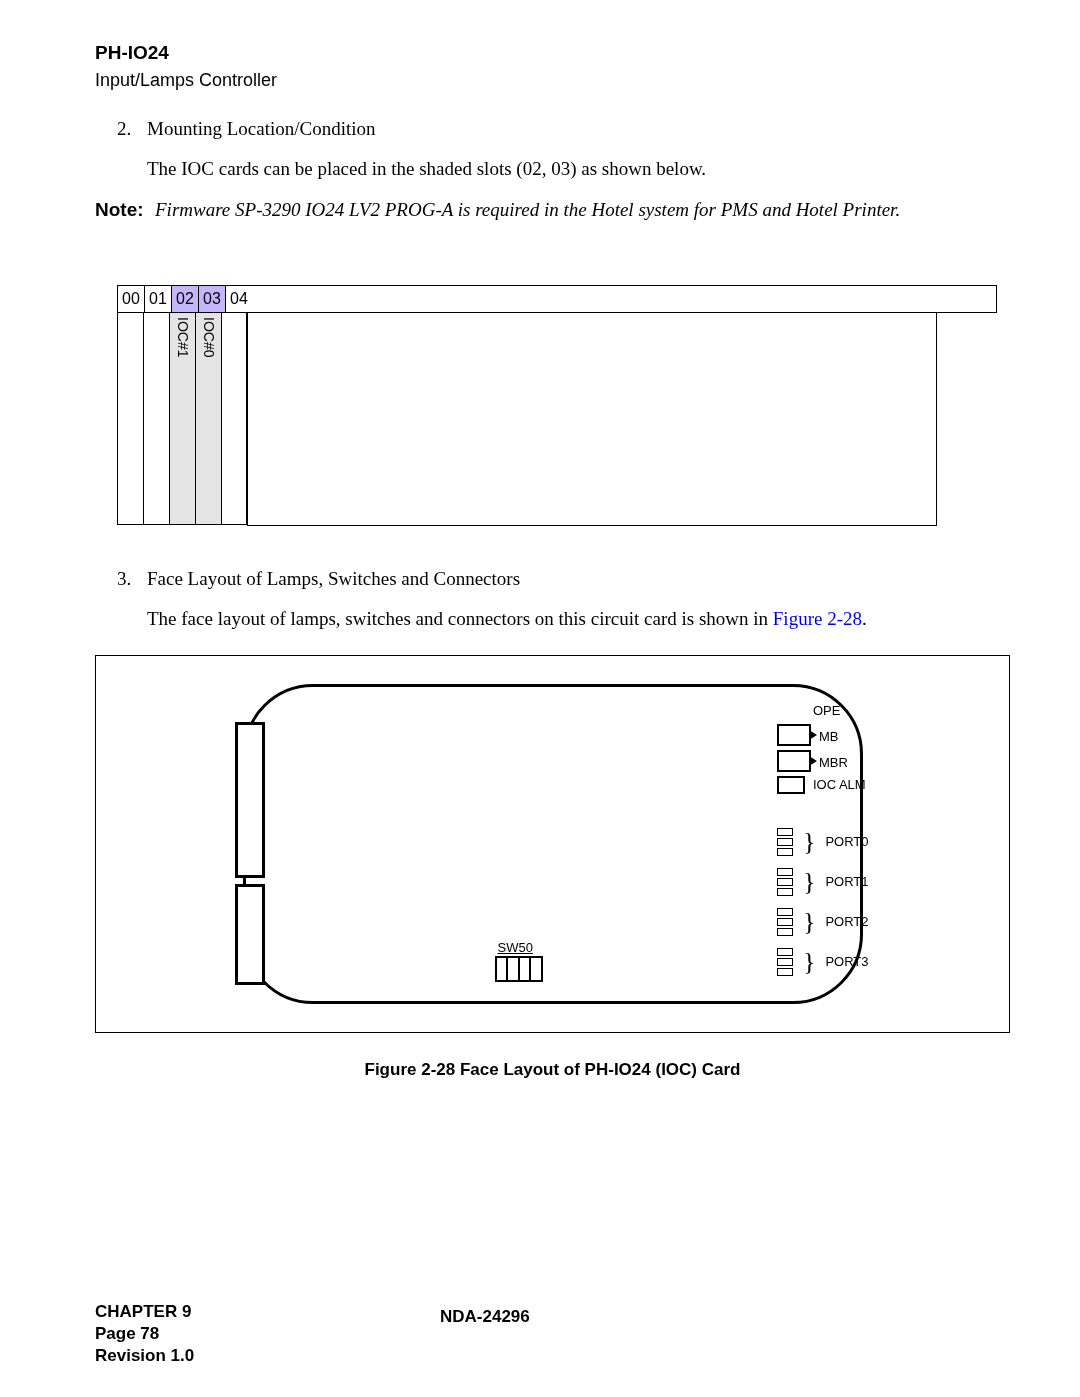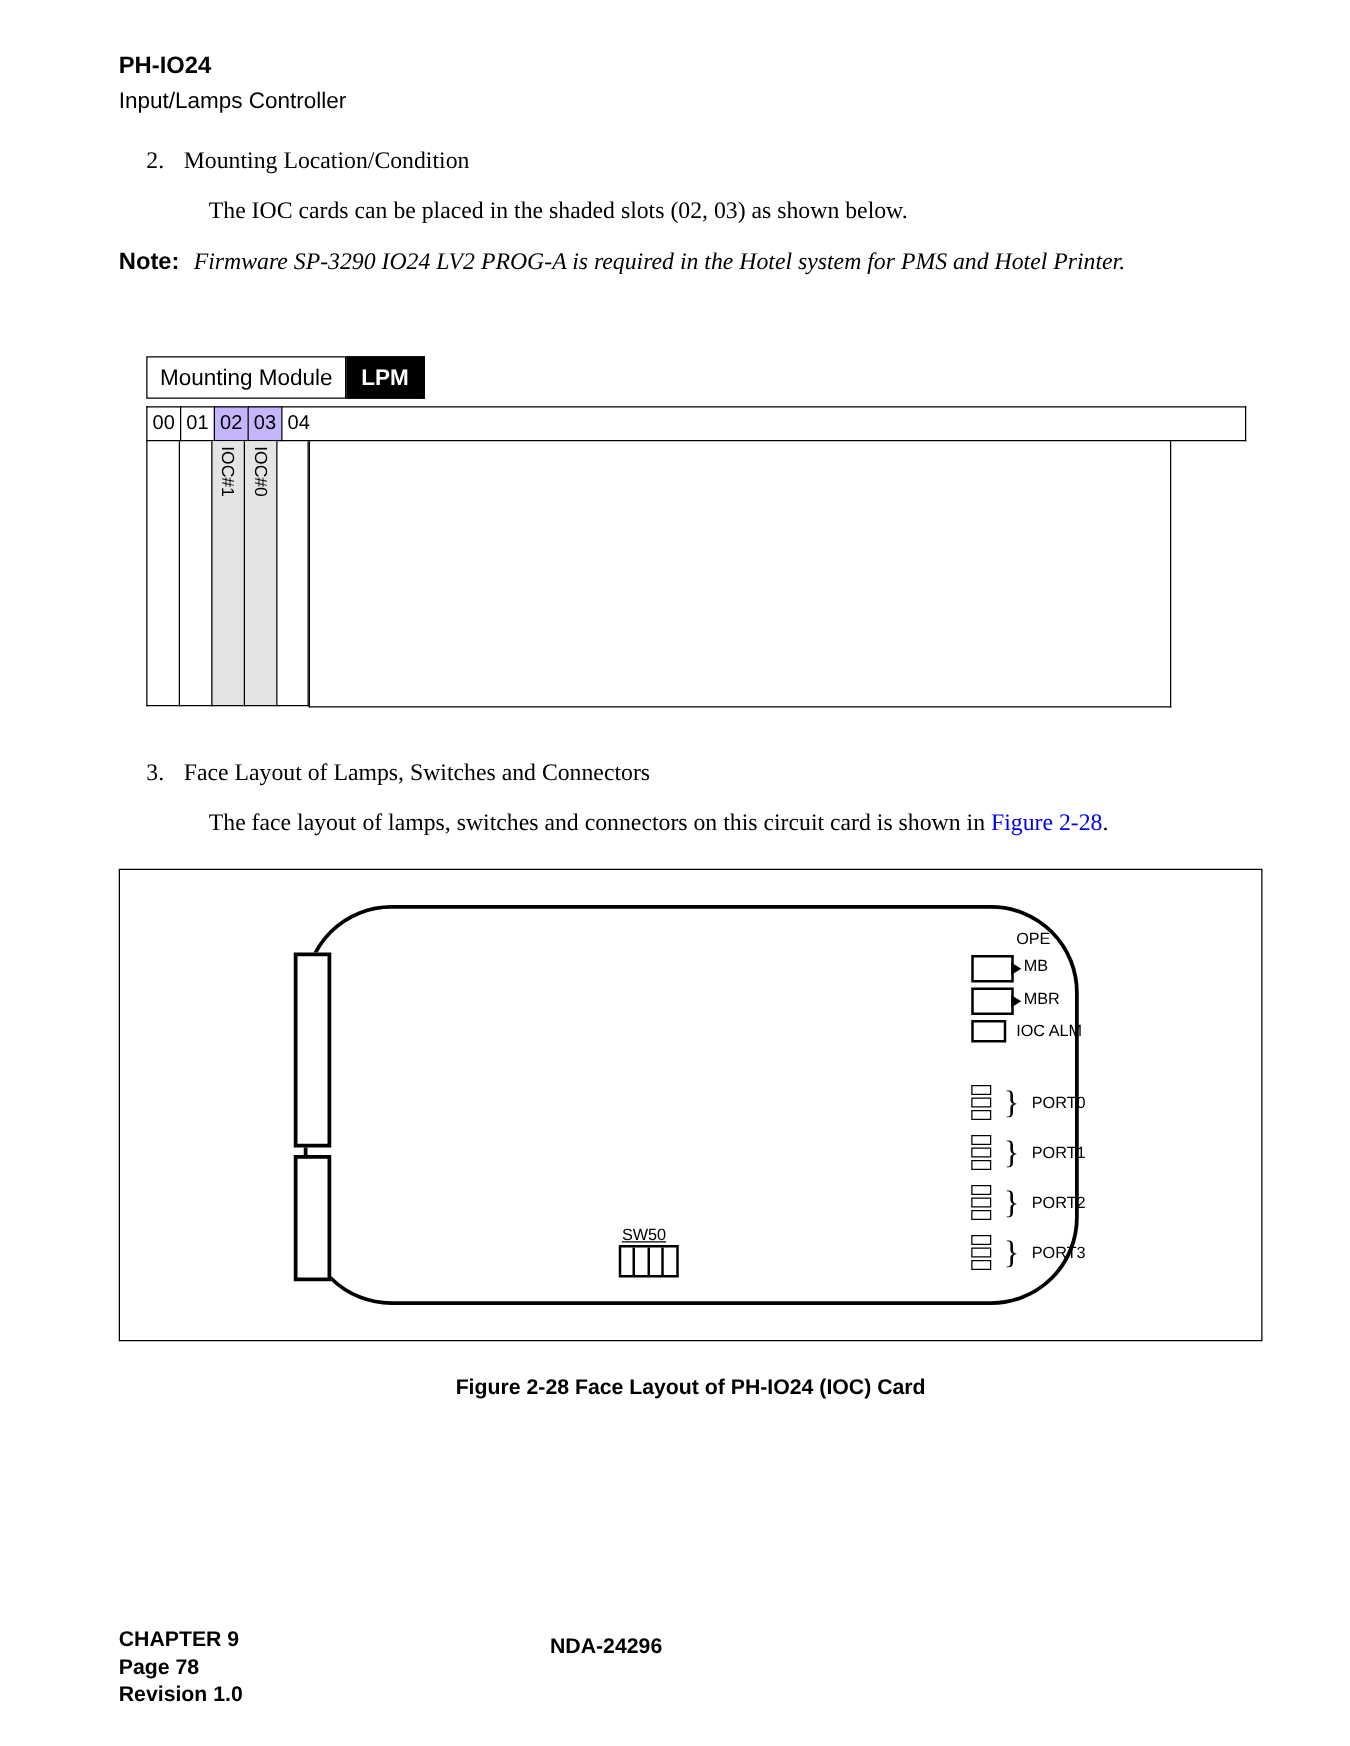--- a/index.html
+++ b/index.html
@@ -1,21 +1,21 @@
 <!DOCTYPE html>
 <html><head>
 <meta charset="utf-8">
 <style>
   html,body{margin:0;padding:0;background:#fff;color:#000;font-family:"Times New Roman",Times,serif;font-size:19px;line-height:1.35}
   .page{width:1080px;min-height:1397px;box-sizing:border-box;padding:40px 70px 40px 95px;position:relative}
   .hdr-code{font-family:Arial,Helvetica,sans-serif;font-weight:700;font-size:19px}
   .hdr-sub{font-family:Arial,Helvetica,sans-serif;font-size:18px;margin-top:2px}
   .num-block{display:flex;margin:24px 0 14px 22px}
   .num{min-width:30px}
-  .body-indent{margin-left:72px}
+  .body-indent{margin-left:52px}
   .note-row{display:flex;margin-top:16px}
   .note-lbl{font-family:Arial,Helvetica,sans-serif;font-weight:700;min-width:60px}
   .note-txt{font-style:italic}
 
   .mnt-wrap{margin:62px 0 0 22px}
   .mnt-hdr{display:flex}
   .mnt-hdr .lbl{border:1.5px solid #000;padding:4px 10px;font-family:Arial,Helvetica,sans-serif;font-size:18px}
   .mnt-hdr .lpm{border:1.5px solid #000;border-left:none;background:#000;color:#fff;padding:4px 12px;font-family:Arial,Helvetica,sans-serif;font-weight:700;font-size:18px}
 
   .slot-row{display:flex;margin-top:6px;width:880px}
@@ -36,21 +36,21 @@
   .outline{position:absolute;inset:0;border:3px solid #000;border-radius:70px 70px 70px 70px}
   .edge-conn{position:absolute;left:-8px;width:24px;background:#fff;border:3px solid #000}
   .edge-conn.a{top:38px;height:150px}
   .edge-conn.b{top:200px;height:95px}
   .sw50-lbl{position:absolute;left:255px;bottom:48px;font-family:Arial,Helvetica,sans-serif;font-size:13px;text-decoration:underline}
   .sw50-box{position:absolute;left:252px;bottom:22px;width:44px;height:22px;border:2.5px solid #000;display:flex}
   .sw50-box span{flex:1;border-right:2px solid #000}
   .sw50-box span:last-child{border-right:none}
 
   .right-stack{position:absolute;right:-6px;top:18px;display:flex;flex-direction:column;gap:4px}
-  .lamp-row{display:flex;align-items:flex-start;gap:8px}
+  .lamp-row{display:flex;align-items:flex-end;gap:8px}
   .lamp{width:24px;height:14px;border:2px solid #000}
   .lamp-txt{font-family:Arial,Helvetica,sans-serif;font-size:13px}
   .mb-sw{width:30px;height:18px;border:2px solid #000;position:relative}
   .mb-sw:before{content:"";position:absolute;right:-8px;top:4px;width:0;height:0;border-top:5px solid transparent;border-bottom:5px solid transparent;border-left:8px solid #000}
   .port-grp{display:flex;align-items:center;gap:10px;margin-top:8px}
   .port-leds{display:flex;flex-direction:column;gap:2px}
   .port-leds i{width:14px;height:6px;border:1.5px solid #000;display:block}
   .brace{font-size:26px;font-family:serif;line-height:0.9}
 
   .fig-cap{font-family:Arial,Helvetica,sans-serif;font-weight:700;text-align:center;margin-top:26px;font-size:17px}
@@ -71,24 +71,20 @@
     <div>Mounting Location/Condition</div>
   </div>
   <div class="body-indent">The IOC cards can be placed in the shaded slots (02, 03) as shown below.</div>
 
   <div class="note-row">
     <div class="note-lbl">Note:</div>
     <div class="note-txt">Firmware SP-3290 IO24 LV2 PROG-A is required in the Hotel system for PMS and Hotel Printer.</div>
   </div>
 
   <div class="mnt-wrap">
-    <div class="mnt-hdr">
-      <div class="lbl">Mounting Module</div>
-      <div class="lpm">LPM</div>
-    </div>
     <div class="slot-row">
       <div class="slot-head">00</div>
       <div class="slot-head">01</div>
       <div class="slot-head shade">02</div>
       <div class="slot-head shade">03</div>
       <div class="slot-head">04</div>
       <div class="slot-rest"></div>
     </div>
     <div class="body-row">
       <div class="body-cell"></div>

